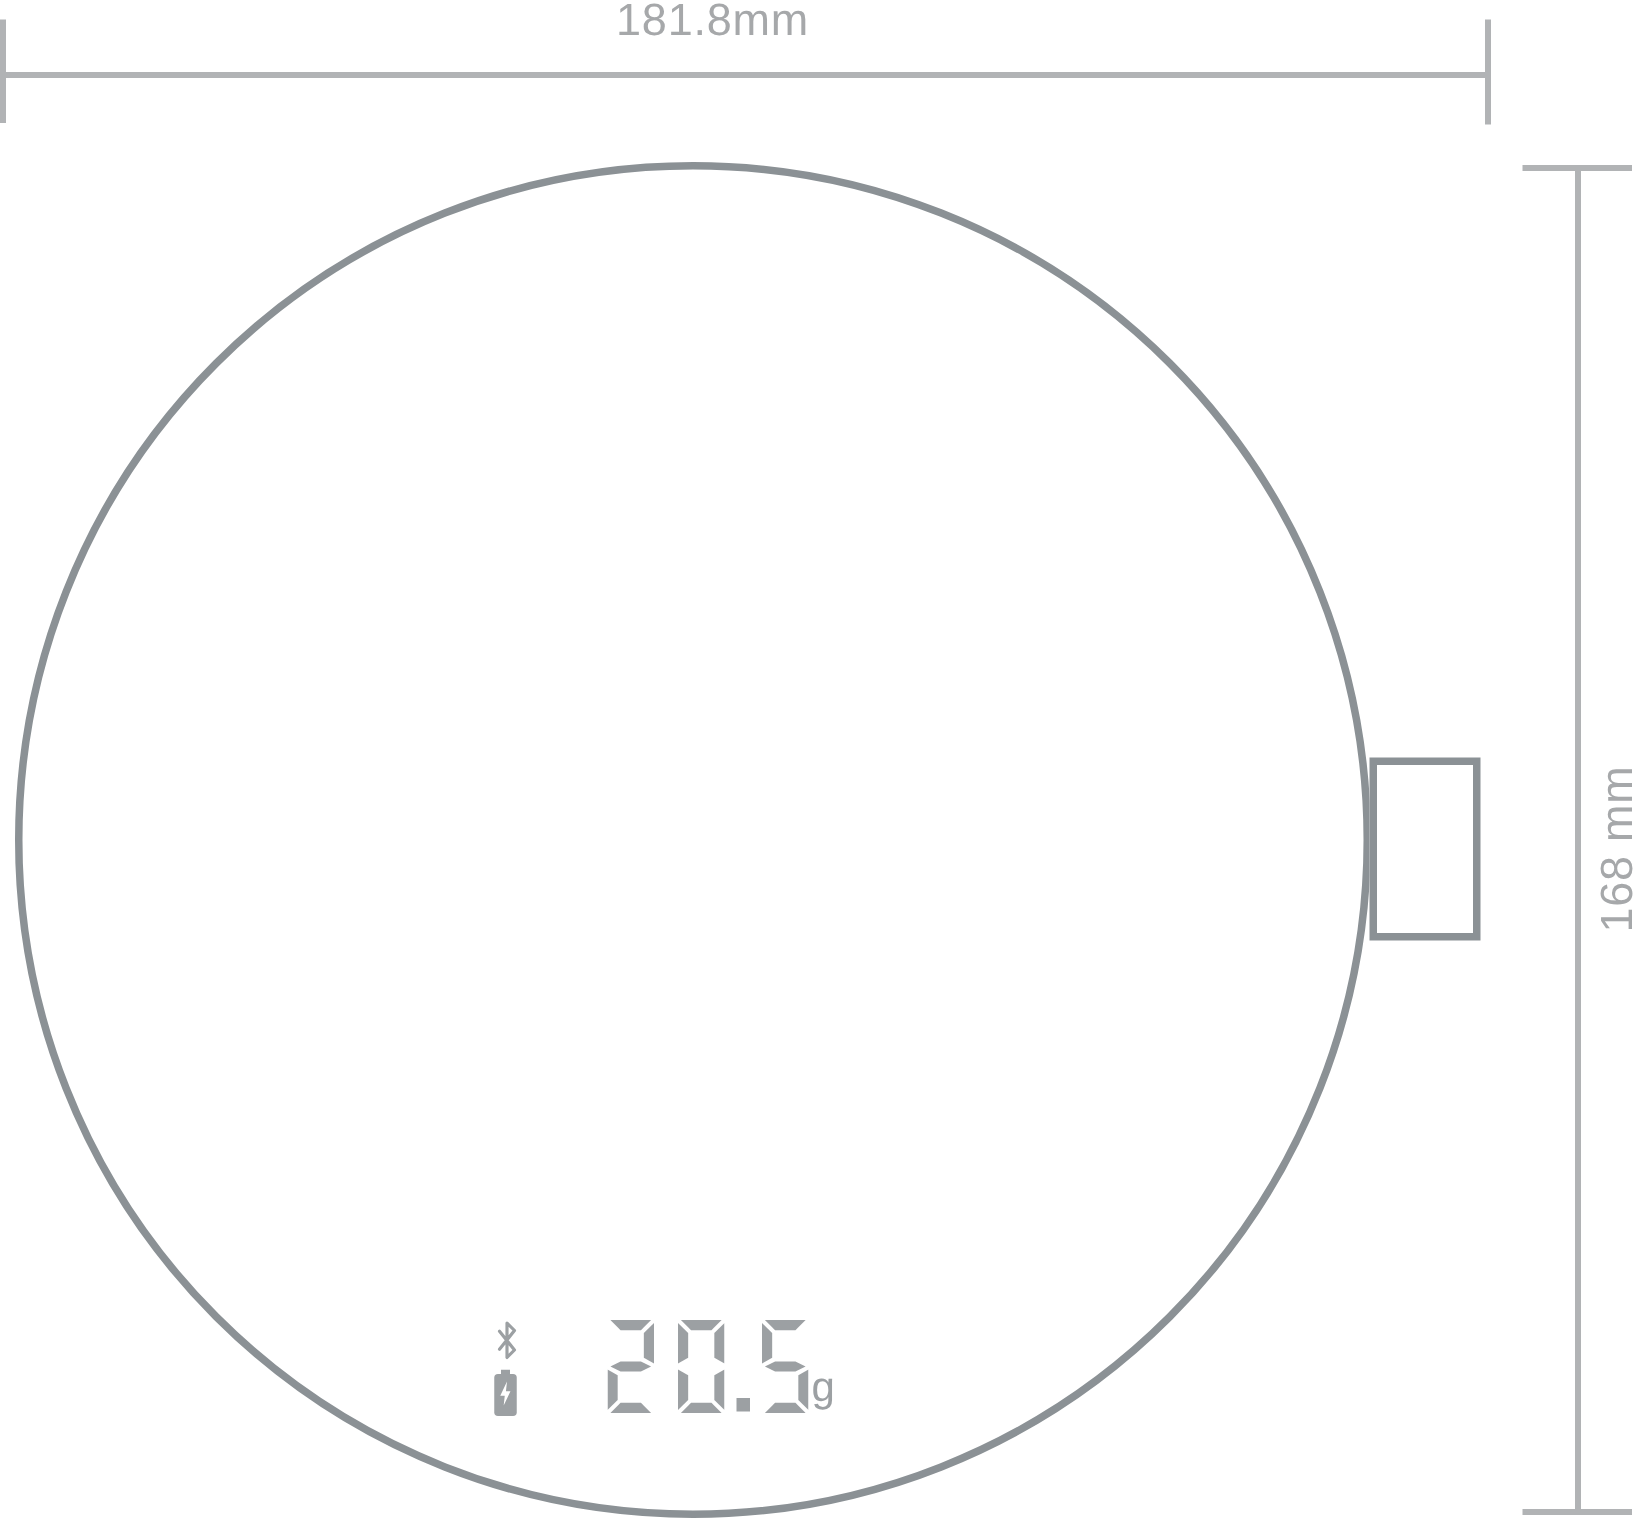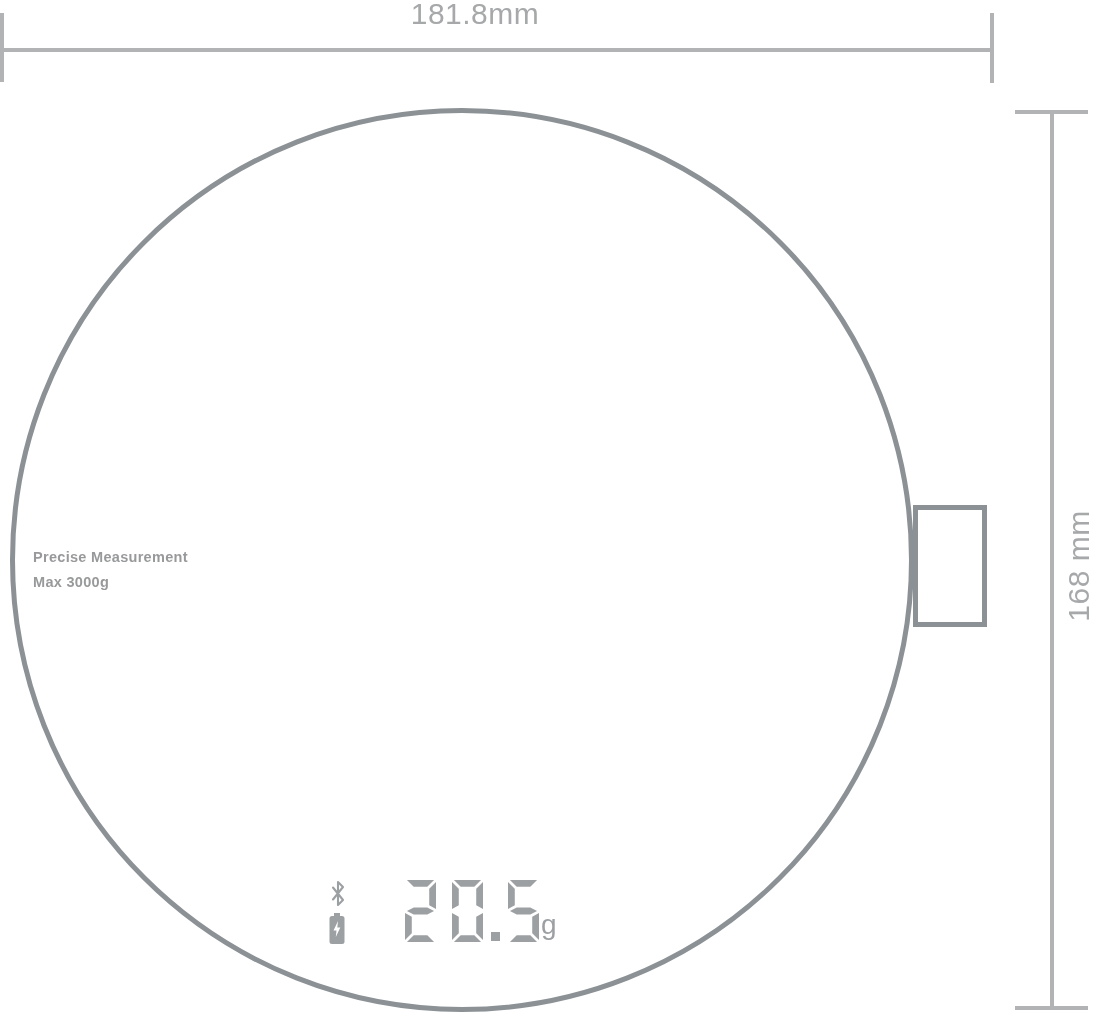--- a/index.html
+++ b/index.html
@@ -70,24 +70,20 @@
   <div>
     <div class="dim-v-label">168 mm</div>
     <div class="dim" id="v-dim-line"></div>
     <div class="dim" id="v-dim-tick-top"></div>
     <div class="dim" id="v-dim-tick-bottom"></div>
   </div>
 
   <div id="scale-circle"></div>
   <div id="scale-tab"></div>
 
-  <div id="scale-print">
-    <div>Precise Measurement</div>
-    <div>Max 3000g</div>
-  </div>
 
   <div id="lcd-icons">
     <svg id="bt-icon" width="16" height="27" viewBox="0 0 16 27">
       <polyline points="3,7.5 13,20 8,25 8,2 13,7 3,19.5" fill="none" stroke="#9ca0a3" stroke-width="2.1" stroke-linejoin="round" stroke-linecap="round"></polyline>
     </svg>
     <svg id="batt-icon" width="16" height="32" viewBox="0 0 16 32">
       <rect x="5" y="0" width="6" height="3.5" fill="#9ca0a3"></rect>
       <rect x="0.5" y="3" width="15" height="28" rx="2.5" fill="#9ca0a3"></rect>
       <polygon points="9,8 4.5,17.5 7.5,17.5 6.8,24 11.3,14.5 8.3,14.5" fill="#ffffff"></polygon>
     </svg>

